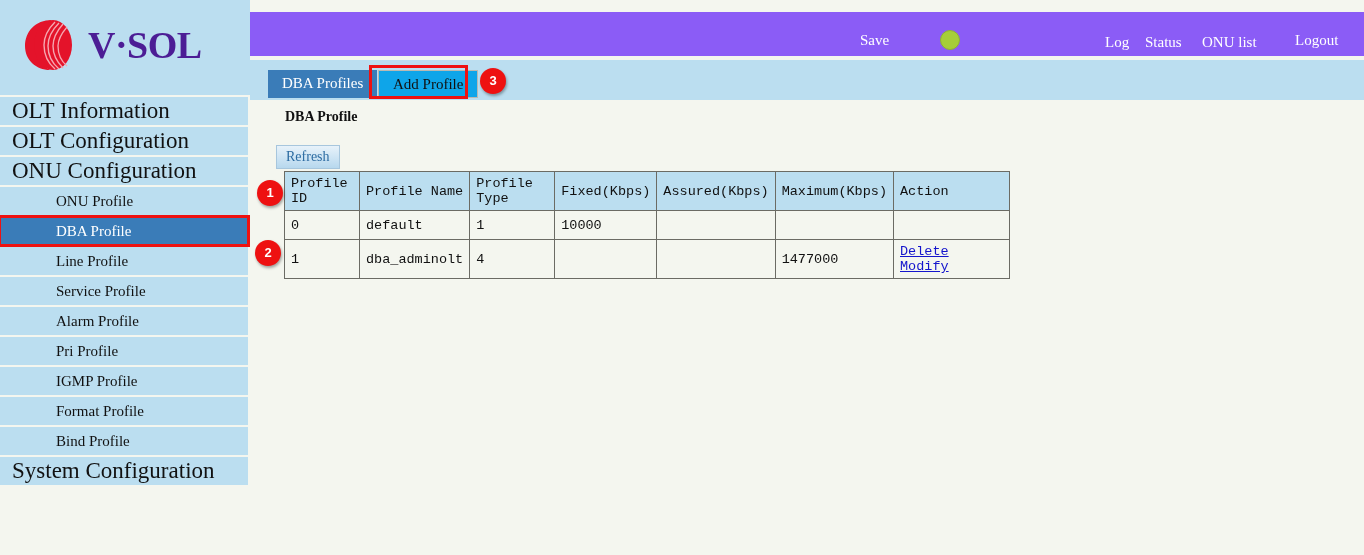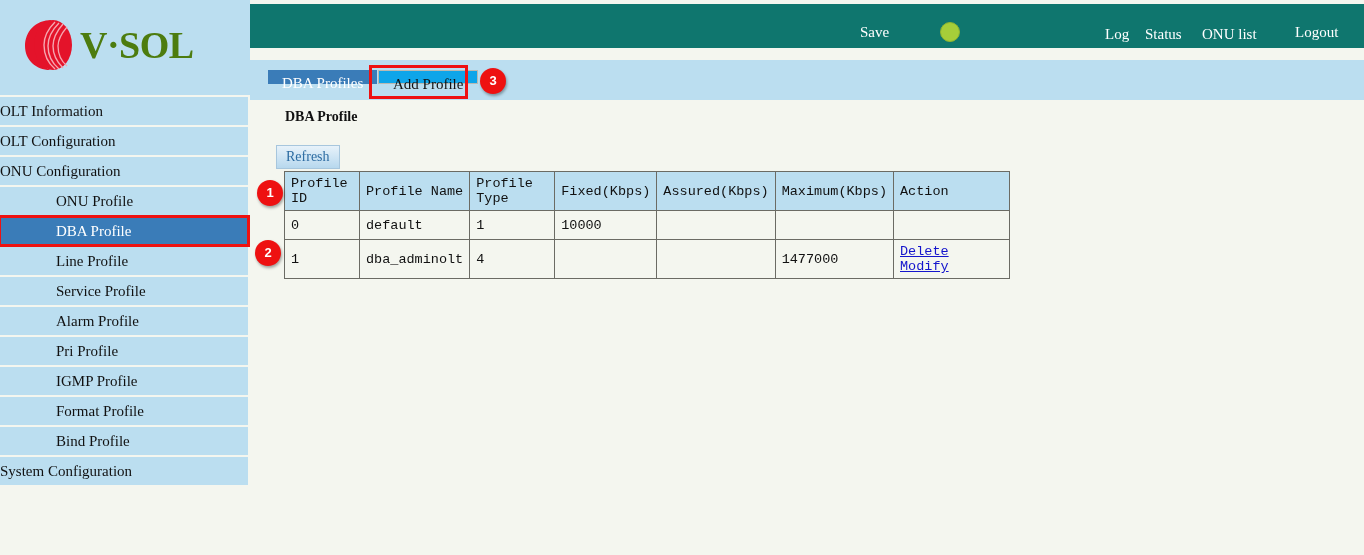--- a/index.html
+++ b/index.html
@@ -27,32 +27,32 @@
     position: absolute;
     left: 22px; top: 18px;
     display: flex;
     align-items: center;
   }
   #logo-mark { width: 52px; height: 54px; display: block; }
   #logo-text {
     font-family: "Liberation Serif", "DejaVu Serif", serif;
     font-weight: bold;
     font-size: 38px;
-    color: #4d7c0f;
+    color: #4c1d95;
     letter-spacing: -0.5px;
-    margin-left: 6px;
+    margin-left: 14px;
     white-space: nowrap;
   }
 
   
   #topbar {
     position: absolute;
-    left: 250px; top: 4px;
+    left: 250px; top: 12px;
     width: 1114px; height: 44px;
-    background: #0f766e;
+    background: #8b5cf6;
   }
   .topbar-link {
     position: absolute;
     color: #ffffff;
     font-size: 15px;
     font-family: "Liberation Serif", "DejaVu Serif", serif;
     white-space: nowrap;
     cursor: pointer;
   }
   #save-link   { left: 610px; top: 20px; }
@@ -73,21 +73,21 @@
   
   #tabstrip {
     position: absolute;
     left: 250px; top: 60px;
     width: 1114px; height: 40px;
     background: #bbdef0;
   }
   .tab {
     position: absolute;
     top: 10px;
-    height: 14px;
+    height: 28px;
     line-height: 26px;
     padding: 0 14px;
     font-size: 15px;
     font-family: "Liberation Serif", "DejaVu Serif", serif;
     box-sizing: border-box;
     cursor: pointer;
     white-space: nowrap;
     text-align: center;
   }
   .tab.active {
@@ -114,25 +114,26 @@
   #sidebar {
     position: absolute;
     left: 0; top: 97px;
     width: 250px;
   }
   .nav-item {
     width: 248px;
     box-sizing: border-box;
     background: #bbdef0;
     color: #111111;
-    font-size: 15px;
+    font-size: 23px;
     font-family: "Liberation Serif", "DejaVu Serif", serif;
     height: 28px;
     line-height: 28px;
     margin-bottom: 2px;
+    padding-left: 12px;
     cursor: pointer;
     position: relative;
   }
   .nav-item.sub {
     font-size: 15px;
     padding-left: 56px;
   }
   .nav-item.selected {
     background: #3a7cb8;
     color: #ffffff;

